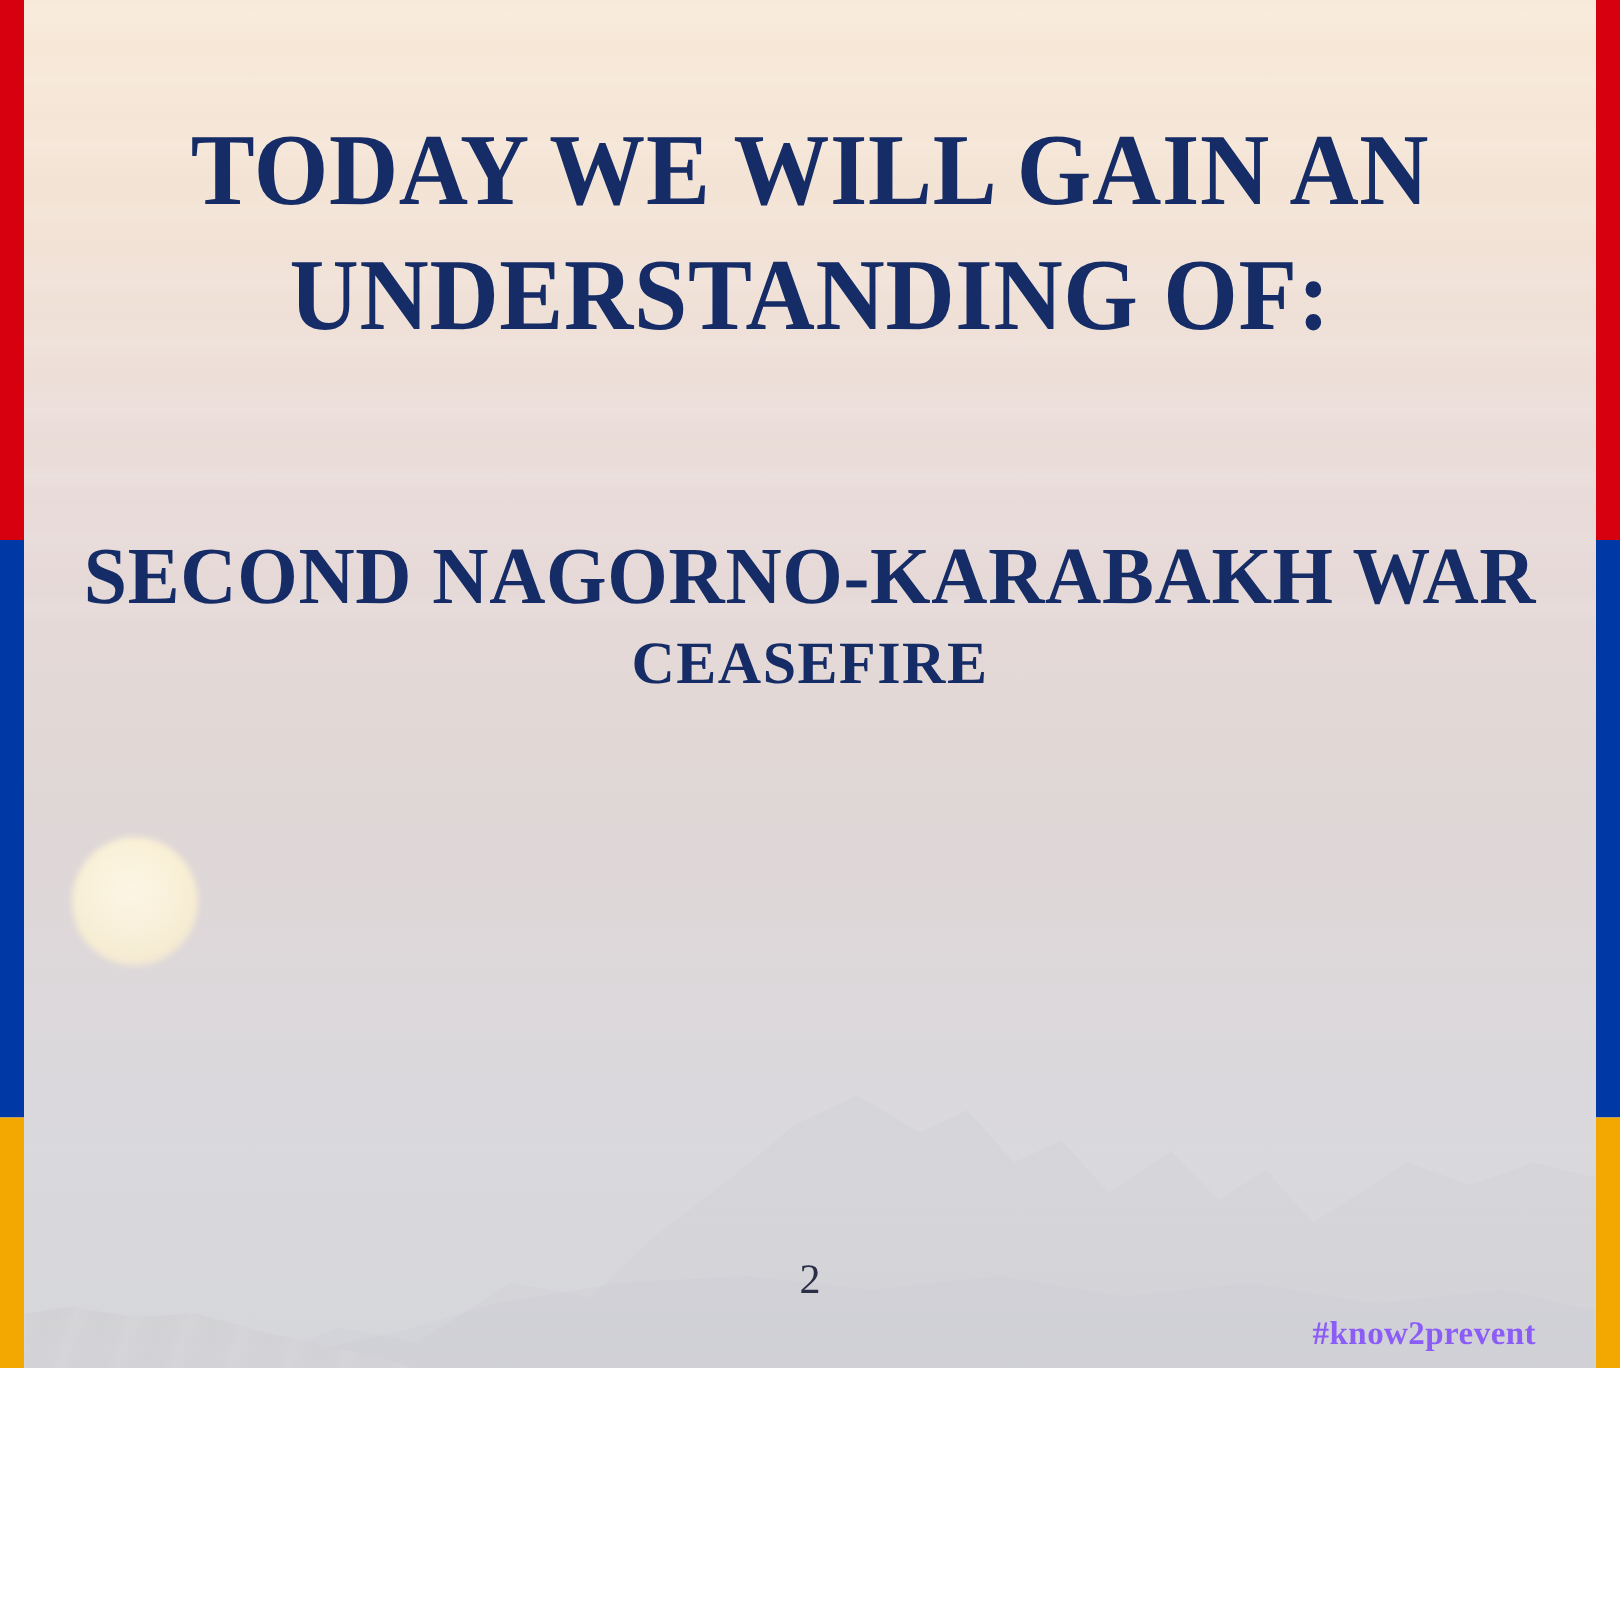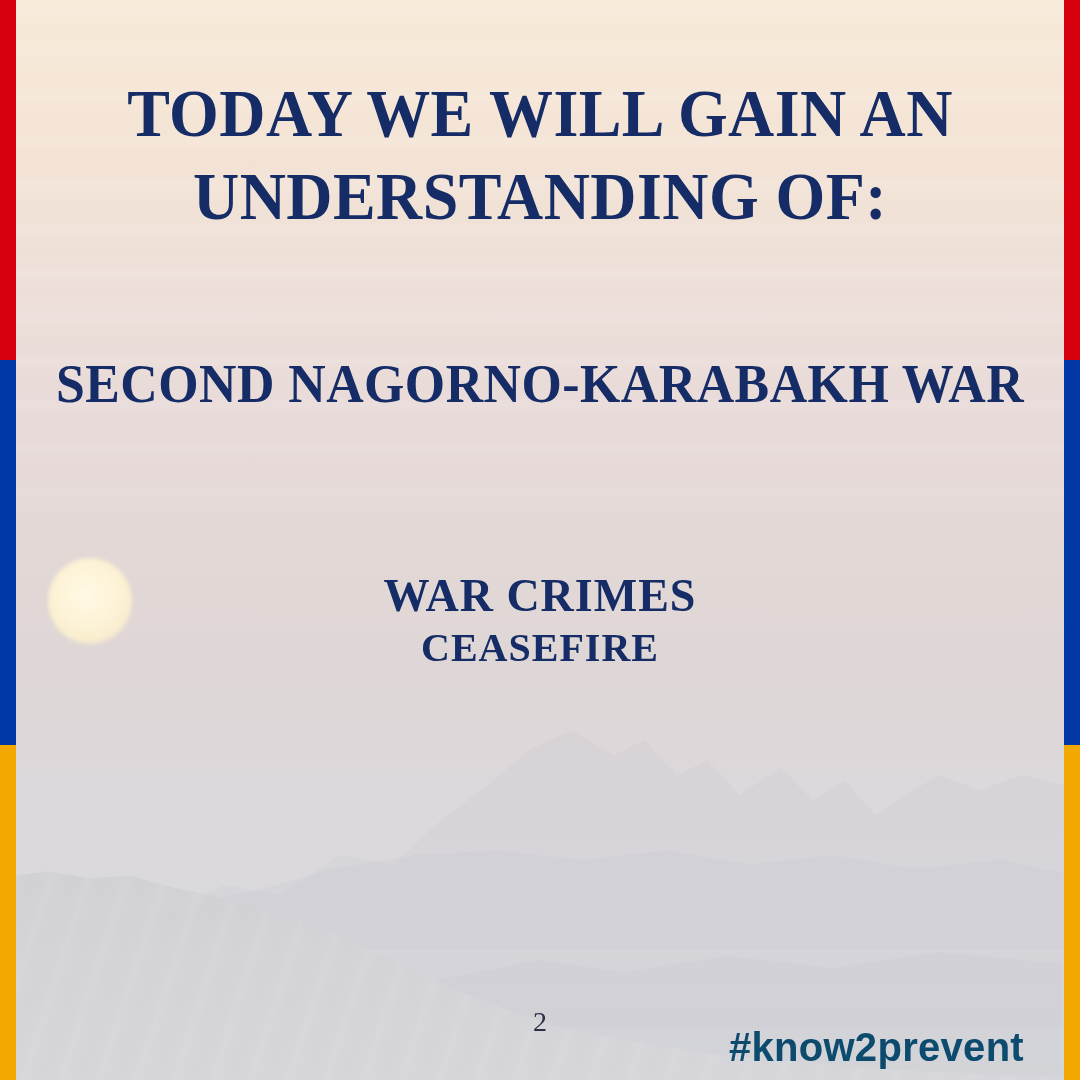--- a/index.html
+++ b/index.html
@@ -6,21 +6,21 @@
   * { margin:0; padding:0; box-sizing:border-box; }
   html, body {
     width:1080px; height:1080px;
     overflow:hidden;
     background:#ffffff;
     font-family:"Liberation Serif", serif;
   }
 
   #slide {
     position:relative;
-    width:1080px; height:1080px;
+    width:1080px; height:912px;
     overflow:hidden;
   }
 
   
   .photo {
     position:absolute;
     left:16px; right:16px; top:0; bottom:0;
     overflow:hidden;
     background:
       linear-gradient(to bottom,
@@ -222,25 +222,25 @@
     text-align:center;
     font-family:"Liberation Serif", serif;
     font-weight:400;
     font-size:28px;
     color:#2a2f45;
   }
 
   .hashtag {
     position:absolute;
     right:40px; bottom:10px;
-    font-family:Liberation Sans, sans-serif;
+    font-family:Liberation Serif, serif;
     font-weight:700;
-    font-size:40px;
+    font-size:22px;
     letter-spacing:0.3px;
-    color:#0c4a6e;
+    color:#8b5cf6;
   }
 </style>
 </head>
 <body>
 
 <div id="slide">
 
   <div class="photo">
     <div class="sky-bands"></div>
     <div class="sun"></div>
@@ -263,21 +263,20 @@
     <div class="band-blue"></div>
     <div class="band-gold"></div>
   </div>
 
   <div class="content">
 
     <div class="title">TODAY WE WILL GAIN AN UNDERSTANDING OF:</div>
 
     <div class="items">
       <div class="item item-1">SECOND NAGORNO-KARABAKH WAR</div>
-      <div class="item item-2">WAR CRIMES</div>
       <div class="item item-3">CEASEFIRE</div>
     </div>
 
     <div class="page-number">2</div>
 
     <div class="hashtag">#know2prevent</div>
 
   </div>
 </div>
 

